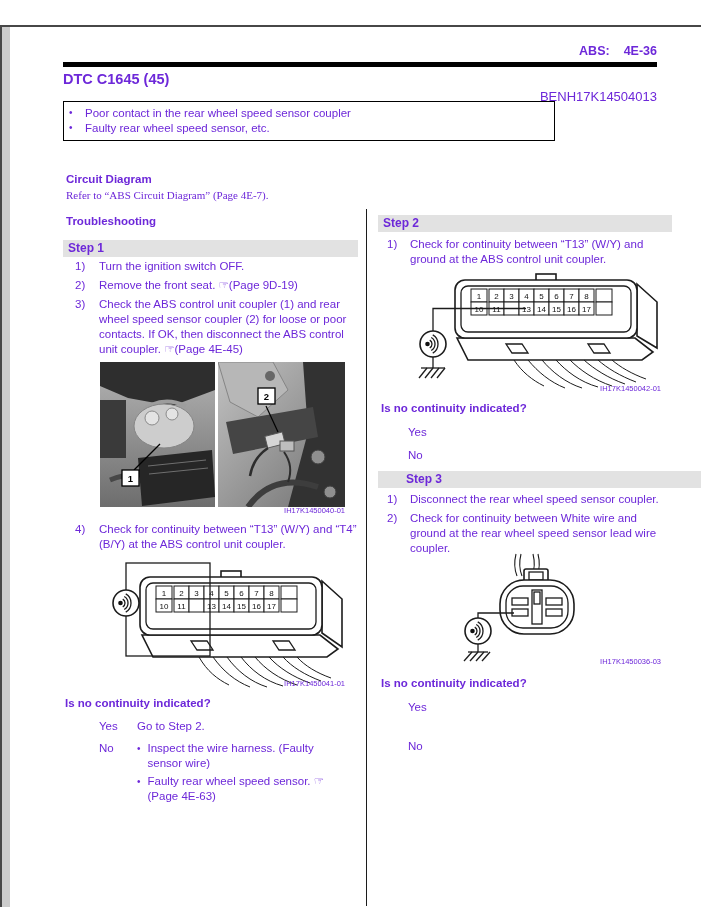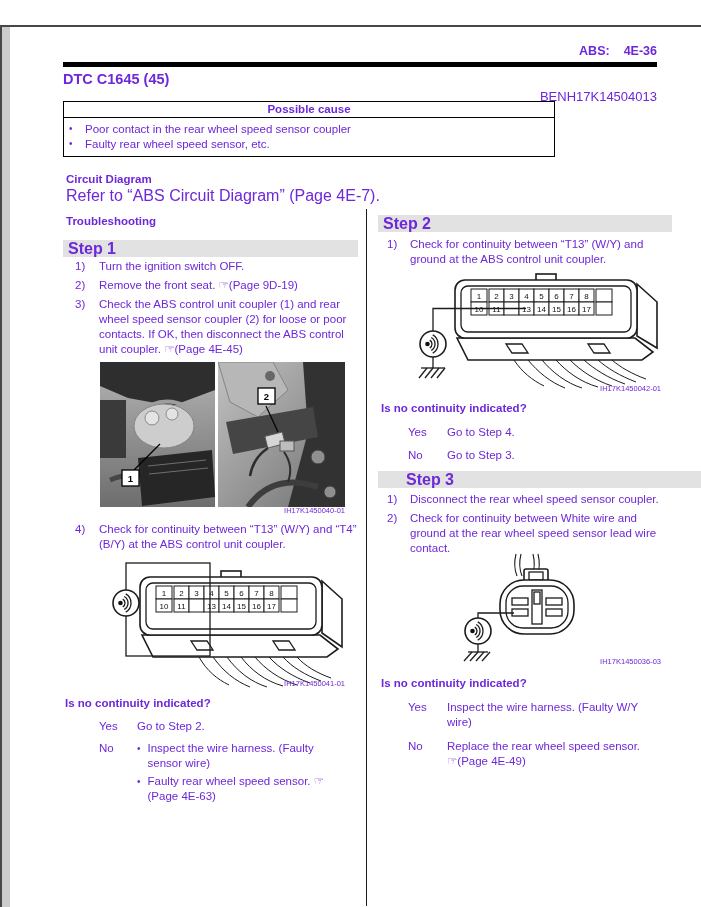--- a/index.html
+++ b/index.html
@@ -17,23 +17,23 @@
 
   .ctable{position:absolute;left:63px;top:76px;width:492px;border:1px solid #000;
           font-size:11.5px;box-sizing:border-box;}
   .ctable .hd{border-bottom:1px solid #000;text-align:center;font-weight:bold;padding:1px 0 2px;}
   .ctable .bd{padding:2px 5px 6px;}
   .ctable .trow{font-weight:bold;margin-bottom:1px;}
   .brow{display:flex;gap:9px;margin-top:3px;}
   .brow .b{width:7px;font-size:10px;}
 
   .h-bold{position:absolute;font-weight:bold;font-size:11.5px;text-align:center;}
-  .txt{position:absolute;font-size:16px;line-height:15px;}
-
-  .stepbar{position:absolute;height:17px;background:#e2e2e2;font-weight:bold;font-size:16px;
+  .txt{position:absolute;font-size:11px;line-height:15px;font-family:Liberation Serif, serif;}
+
+  .stepbar{position:absolute;height:17px;background:#e2e2e2;font-weight:bold;font-size:12px;
            padding-left:5px;box-sizing:border-box;line-height:17px;}
 
   .item{position:absolute;display:flex;font-size:11.5px;line-height:15px;}
   .item .n{flex:none;}
   .left-col .n{width:24px;}
   .right-col .n{width:23px;}
 
   .qa{position:absolute;display:flex;font-size:11.5px;line-height:15px;}
   .qa .lab{flex:none;}
   .qa-left .lab{width:38px;}
@@ -66,21 +66,20 @@
 
   <div class="hdr">
     <span>ABS:</span>
     <span>4E-36</span>
   </div>
   <div class="rule"></div>
   <div class="dtc-title">DTC C1645 (45)</div>
   <div class="doccode">BENH17K14504013</div>
 
   <div class="ctable">
-    <div class="hd">Possible cause</div>
     <div class="bd">
       <div class="brow">
         <span class="b">•</span>
         <span>Poor contact in the rear wheel speed sensor coupler</span>
       </div>
       <div class="brow">
         <span class="b">•</span>
         <span>Faulty rear wheel speed sensor, etc.</span>
       </div>
     </div>
@@ -332,35 +331,33 @@
         <line x1="20" y1="110" x2="28" y2="100"></line>
         <line x1="26" y1="110" x2="34" y2="100"></line>
         <line x1="32" y1="110" x2="40" y2="100"></line>
       </g>
     </svg>
     <div class="cap" style="left:521px;top:359px;">IH17K1450042-01</div>
 
     <div class="h-bold" style="left:381px;top:377px;">Is no continuity indicated?</div>
     <div class="qa qa-right" style="left:408px;top:400px;">
       <span class="lab">Yes</span>
-      <span style="width:205px;">Go to Step 4.</span>
     </div>
     <div class="qa qa-right" style="left:408px;top:423px;">
       <span class="lab">No</span>
-      <span style="width:205px;">Go to Step 3.</span>
     </div>
 
     <div class="stepbar" style="left:378px;top:446px;width:354px;padding-left:28px;">Step 3</div>
     <div class="item right-col" style="left:387px;top:467px;">
       <span class="n">1)</span>
       <span class="t" style="width:262px;">Disconnect the rear wheel speed sensor coupler.</span>
     </div>
     <div class="item right-col" style="left:387px;top:486px;">
       <span class="n">2)</span>
-      <span class="t" style="width:260px;">Check for continuity between White wire and ground at the rear wheel speed sensor lead wire contact.</span>
+      <span class="t" style="width:260px;">Check for continuity between White wire and ground at the rear wheel speed sensor lead wire coupler.</span>
     </div>
 
     <svg class="diag" style="left:440px;top:527px;" width="230" height="116" viewBox="0 0 230 116">
       <g>
         <g stroke="#1c1c1c" stroke-width="1.1" fill="none">
           <path d="M76,2 q -3,12 1,22"></path>
             <path d="M81,2 q -3,12 1,22"></path>
           <path d="M93,2 q 3,12 -1,22"></path>
             <path d="M98,2 q 3,12 -1,22"></path>
         </g>
@@ -390,20 +387,18 @@
         <line x1="30" y1="109" x2="38" y2="100"></line>
         <line x1="36" y1="109" x2="44" y2="100"></line>
         <line x1="42" y1="109" x2="50" y2="100"></line>
       </g>
     </svg>
     <div class="cap" style="left:521px;top:632px;">IH17K1450036-03</div>
 
     <div class="h-bold" style="left:381px;top:652px;">Is no continuity indicated?</div>
     <div class="qa qa-right" style="left:408px;top:675px;">
       <span class="lab">Yes</span>
-      <span style="width:205px;">Inspect the wire harness. (Faulty W/Y wire)</span>
     </div>
     <div class="qa qa-right" style="left:408px;top:714px;">
       <span class="lab">No</span>
-      <span style="width:205px;">Replace the rear wheel speed sensor. ☞(Page 4E-49)</span>
     </div>
   </div>
 </div>
 
 </body></html>

